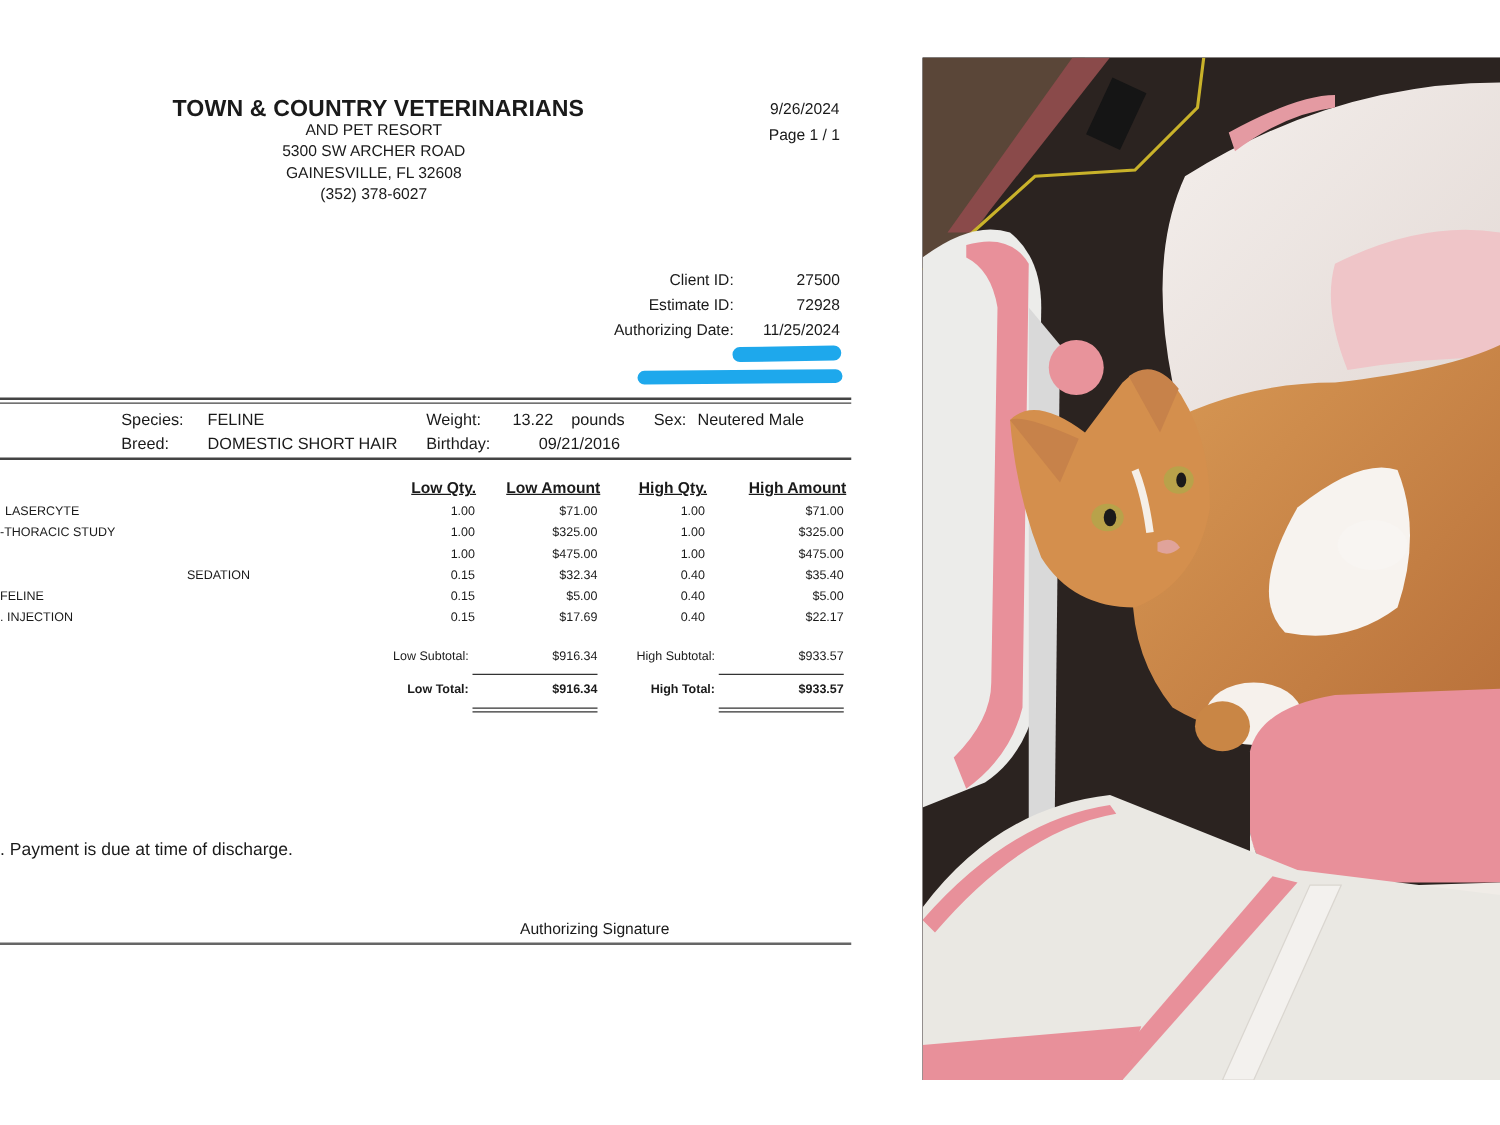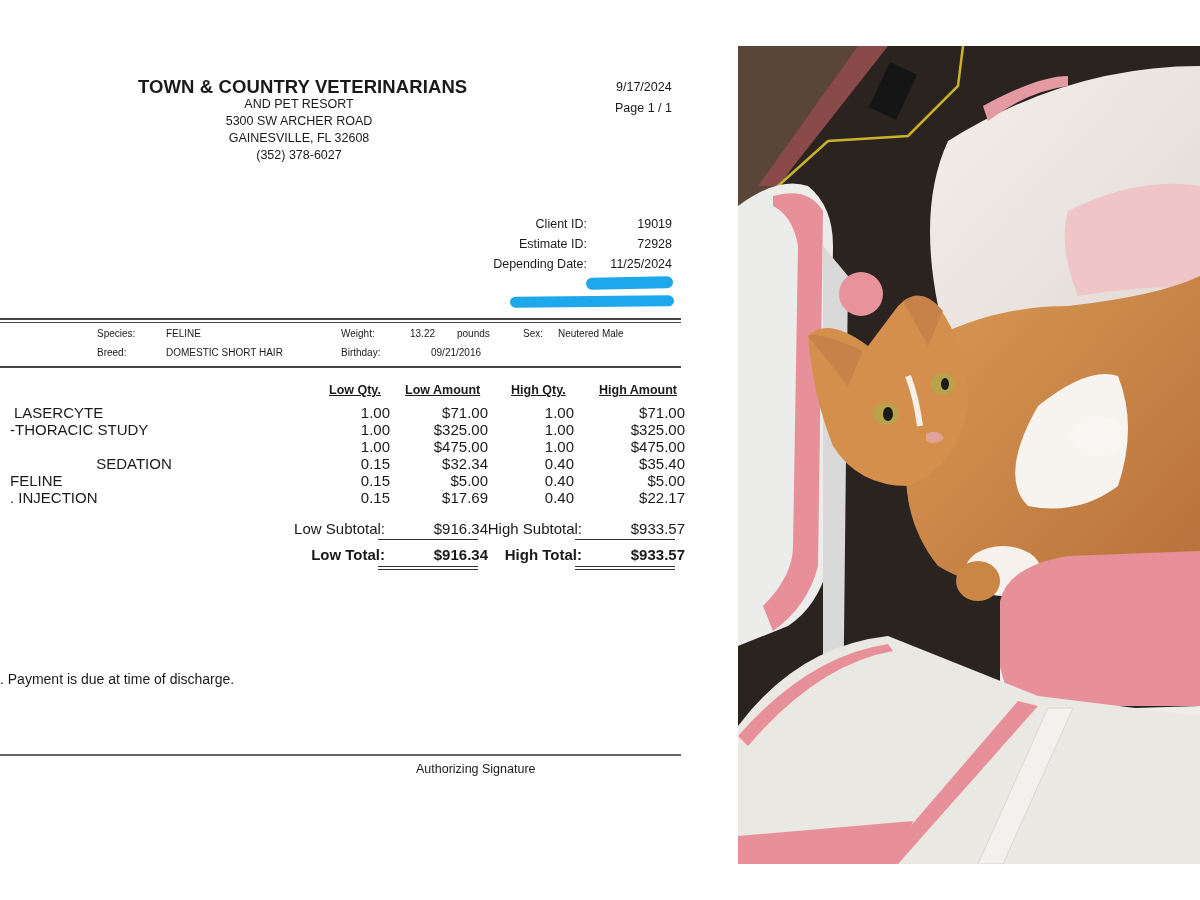--- a/index.html
+++ b/index.html
@@ -14,53 +14,53 @@
   .date { left: 616px; top: 80px; font-size: 12.5px; }
   .page { left: 615px; top: 101px; font-size: 12.5px; }
 
   .kv-label { font-size: 12.5px; text-align: right; width: 120px; }
   .kv-val { font-size: 12.5px; text-align: right; width: 100px; }
 
   .redact { position: absolute; background: #1ea8ec; border-radius: 6px; }
 
   .rule { position: absolute; left: 0; width: 681px; background: #444; }
 
-  .patient { font-size: 10px; }
+  .patient { font-size: 13px; }
 
   .col-head { font-size: 12.5px; font-weight: bold; text-decoration: underline; }
-  .num { font-size: 15px; text-align: right; margin-left: 10px; }
+  .num { font-size: 10px; text-align: right; }
 
   .tot-line { position: absolute; height: 1px; background: #333; }
   .tot-bold { font-weight: bold; }
 
   .disclaimer { left: 0; top: 636px; font-size: 14px; line-height: 17.5px; white-space: pre; }
 
   .sig-line { position: absolute; left: 0; top: 754px; width: 681px; height: 2px; background: #666; }
-  .sig-label { left: 416px; top: 762px; font-size: 12.5px; }
+  .sig-label { left: 416px; top: 736px; font-size: 12.5px; }
 
   .photo { position: absolute; left: 738px; top: 46px; width: 462px; height: 818px; overflow: hidden; background: #2a2220; }
 </style>
 </head>
 <body>
 
 <div class="doc">
   <div class="abs clinic-name">TOWN &amp; COUNTRY VETERINARIANS</div>
   <div class="abs addr" style="top:97px">AND PET RESORT</div>
   <div class="abs addr" style="top:114px">5300 SW ARCHER ROAD</div>
   <div class="abs addr" style="top:131px">GAINESVILLE, FL 32608</div>
   <div class="abs addr" style="top:148px">(352) 378-6027</div>
 
-  <div class="abs date">9/17/2024</div>
+  <div class="abs date">9/26/2024</div>
   <div class="abs page">Page 1 / 1</div>
 
   <div class="abs kv-label" style="left:467px;top:217px">Client ID:</div>
-  <div class="abs kv-val" style="left:572px;top:217px">19019</div>
+  <div class="abs kv-val" style="left:572px;top:217px">27500</div>
   <div class="abs kv-label" style="left:467px;top:237px">Estimate ID:</div>
   <div class="abs kv-val" style="left:572px;top:237px">72928</div>
-  <div class="abs kv-label" style="left:467px;top:257px">Depending Date:</div>
+  <div class="abs kv-label" style="left:467px;top:257px">Authorizing Date:</div>
   <div class="abs kv-val" style="left:572px;top:257px">11/25/2024</div>
 
   <div class="redact" style="left:586px;top:277px;width:87px;height:12px;transform:rotate(-1deg)"></div>
   <div class="redact" style="left:510px;top:296px;width:164px;height:11px;transform:rotate(-0.5deg)"></div>
 
   <div class="rule" style="top:318px;height:2px"></div>
   <div class="rule" style="top:322px;height:1px"></div>
 
   <div class="abs patient" style="left:97px;top:328px">Species:</div>
   <div class="abs patient" style="left:166px;top:328px">FELINE</div>
@@ -98,21 +98,21 @@
         <div class="abs num" style="left: 575px; top: 421px; width: 100px; text-align: right;">$325.00</div>
       </div>
       <div>
         <div class="abs num" style="left: 0px; top: 438px; width: 200px; text-align: left;"></div>
         <div class="abs num" style="left: 280px; top: 438px; width: 100px; text-align: right;">1.00</div>
         <div class="abs num" style="left: 378px; top: 438px; width: 100px; text-align: right;">$475.00</div>
         <div class="abs num" style="left: 464px; top: 438px; width: 100px; text-align: right;">1.00</div>
         <div class="abs num" style="left: 575px; top: 438px; width: 100px; text-align: right;">$475.00</div>
       </div>
       <div>
-        <div class="abs num" style="left: 0px; top: 455px; width: 200px; text-align: center; padding-left: 24px;">SEDATION</div>
+        <div class="abs num" style="left: 0px; top: 455px; width: 200px; text-align: right;">SEDATION</div>
         <div class="abs num" style="left: 280px; top: 455px; width: 100px; text-align: right;">0.15</div>
         <div class="abs num" style="left: 378px; top: 455px; width: 100px; text-align: right;">$32.34</div>
         <div class="abs num" style="left: 464px; top: 455px; width: 100px; text-align: right;">0.40</div>
         <div class="abs num" style="left: 575px; top: 455px; width: 100px; text-align: right;">$35.40</div>
       </div>
       <div>
         <div class="abs num" style="left: 0px; top: 472px; width: 200px; text-align: left;">FELINE</div>
         <div class="abs num" style="left: 280px; top: 472px; width: 100px; text-align: right;">0.15</div>
         <div class="abs num" style="left: 378px; top: 472px; width: 100px; text-align: right;">$5.00</div>
         <div class="abs num" style="left: 464px; top: 472px; width: 100px; text-align: right;">0.40</div>

